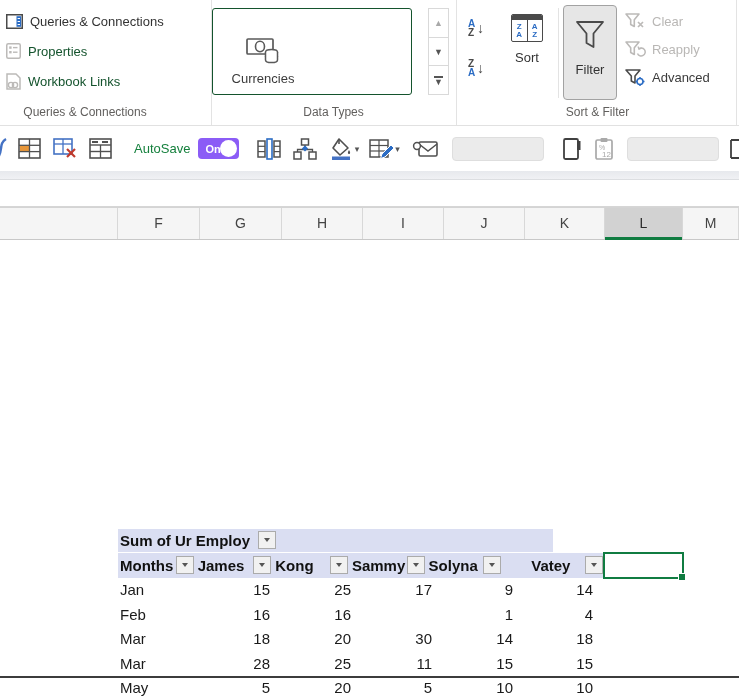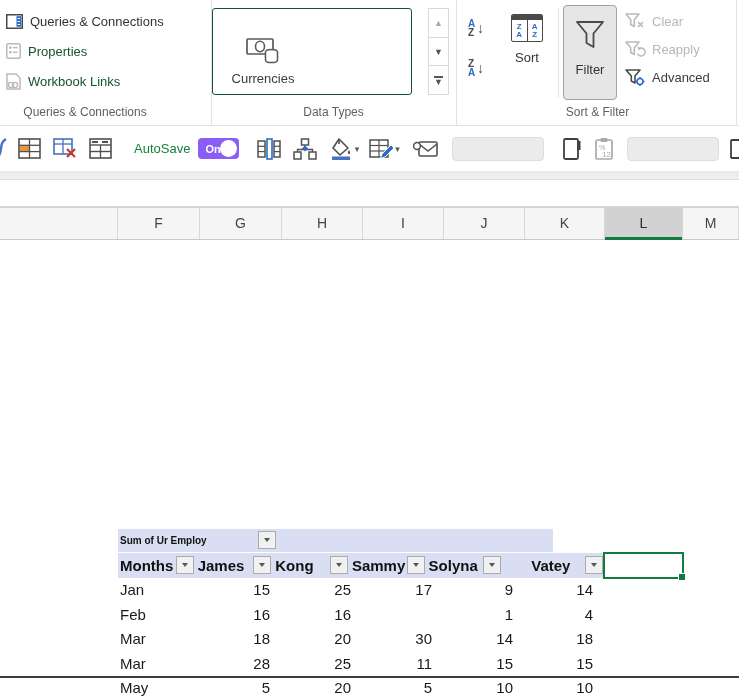--- a/index.html
+++ b/index.html
@@ -61,21 +61,21 @@
   
   #colheaders { left:0; top:207px; width:739px; height:33px; display:flex; border-top:1px solid #d4d4d4; border-bottom:1px solid #c8c8c8; background:#f5f5f5; }
   .col-h { height:31px; line-height:31px; text-align:center; font-size:14px; color:#444; border-right:1px solid #d8d8d8; position:relative; }
   .col-h.selected { background:#d2d2d2; color:#2b2b2b; }
   .col-h.selected::after { content:""; position:absolute; left:0; right:0; bottom:-1px; height:3px; background:#107C41; }
 
   
   #sheet { left:0; top:240px; width:739px; height:459px; background:#fff; }
   #pivot { left:118px; top:289px; }
   .prow1 { width:435px; height:24px; background:#dadef2; border-bottom:1px solid #fff; position:relative; }
-  .prow1 .ptitle { font-size:10px; font-weight:bold; color:#111; line-height:24px; padding-left:2px; white-space:nowrap; }
+  .prow1 .ptitle { font-size:15px; font-weight:bold; color:#111; line-height:24px; padding-left:2px; white-space:nowrap; }
   .prow2 { width:487px; height:25px; background:#dadef2; display:flex; }
   .phcell { position:relative; height:25px; font-size:15px; font-weight:bold; color:#111; line-height:25px; padding-left:2px; white-space:nowrap; overflow:hidden; }
   .dd { position:absolute; width:18px; height:18px; top:3px; background:#f1f1f1; border:1px solid #ababab; display:flex; align-items:center; justify-content:center; }
   .dd .tri { width:0; height:0; border-left:3.5px solid transparent; border-right:3.5px solid transparent; border-top:4.5px solid #555; }
   .drow { display:flex; height:24.5px;align-items:flex-end; }
   .dcell { height:24.5px; line-height:24.5px; font-size:15px; color:#1a1a1a; }
   .dcell.month { padding-left:2px; text-align:left; }
   .dcell.num { text-align:right; padding-right:12px; }
 
   #sel-cell { left:603px; top:312px; width:81px; height:27px; border:2px solid #107C41; background:#fff; }

